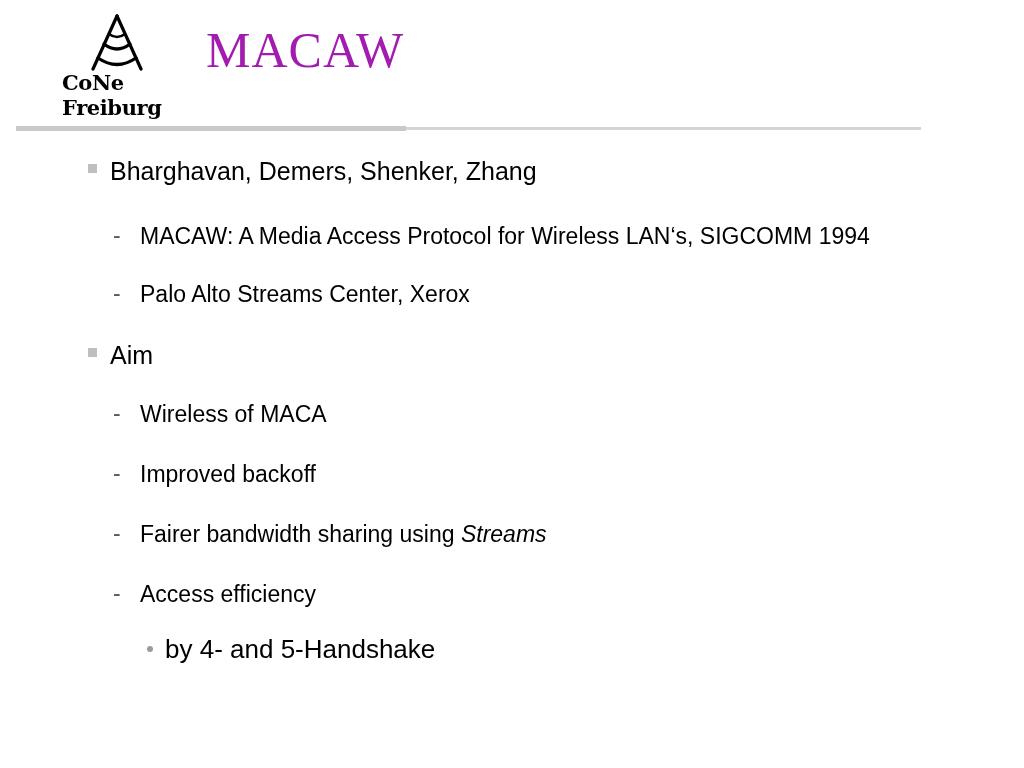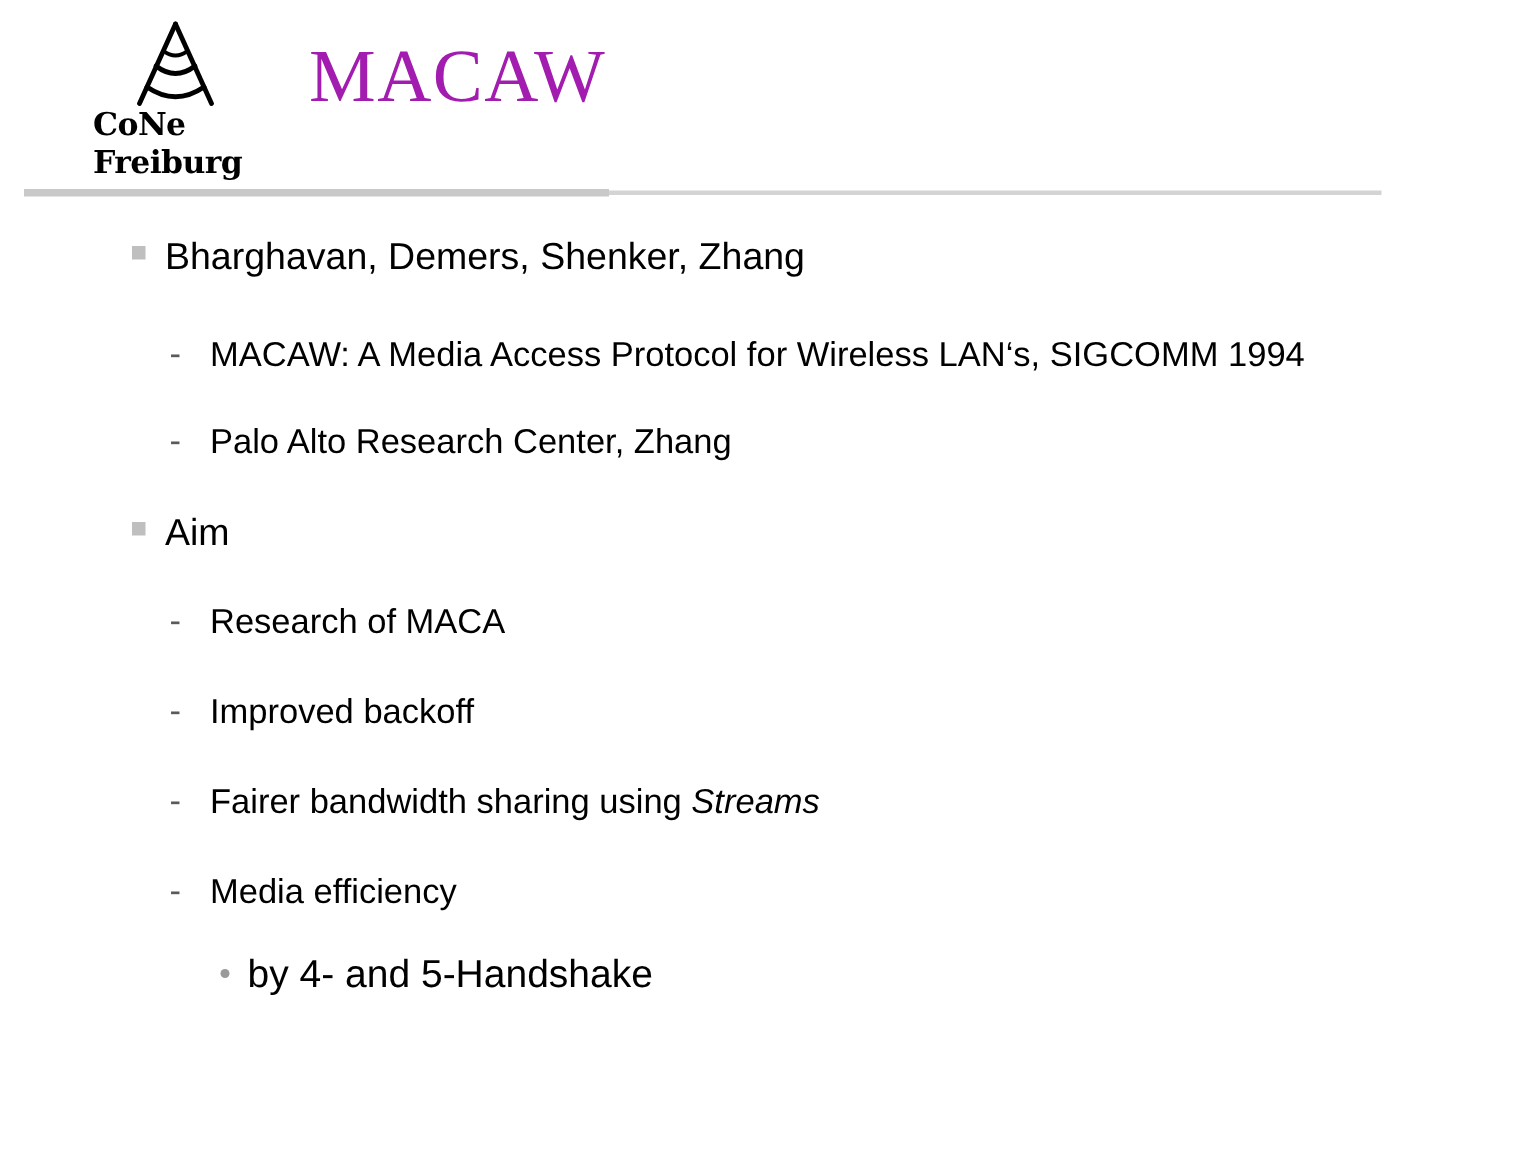--- a/index.html
+++ b/index.html
@@ -206,56 +206,56 @@
 
   <div class="bullet lvl2">
     <span class="marker">-</span>
     <span class="b-text">MACAW: A Media Access Protocol for Wireless LAN‘s, SIGCOMM 1994</span>
   </div>
 
   <div class="sp-b"></div>
 
   <div class="bullet lvl2">
     <span class="marker">-</span>
-    <span class="b-text">Palo Alto Research Center, Zhang</span>
+    <span class="b-text">Palo Alto Streams Center, Xerox</span>
   </div>
 
   <div class="sp-c"></div>
 
   <div class="bullet lvl1">
     <span class="marker"></span>
     <span class="b-text">Aim</span>
   </div>
 
   <div class="sp-b"></div>
 
   <div class="bullet lvl2">
     <span class="marker">-</span>
-    <span class="b-text">Research of MACA</span>
+    <span class="b-text">Wireless of MACA</span>
   </div>
 
   <div class="sp-c"></div>
 
   <div class="bullet lvl2">
     <span class="marker">-</span>
     <span class="b-text">Improved backoff</span>
   </div>
 
   <div class="sp-c"></div>
 
   <div class="bullet lvl2">
     <span class="marker">-</span>
     <span class="b-text"><span>Fairer bandwidth sharing using </span><em>Streams</em></span>
   </div>
 
   <div class="sp-c"></div>
 
   <div class="bullet lvl2">
     <span class="marker">-</span>
-    <span class="b-text">Media efficiency</span>
+    <span class="b-text">Access efficiency</span>
   </div>
 
   <div class="sp-d"></div>
 
   <div class="bullet lvl3">
     <span class="marker"></span>
     <span class="b-text">by 4- and 5-Handshake</span>
   </div>
 
 </div>

